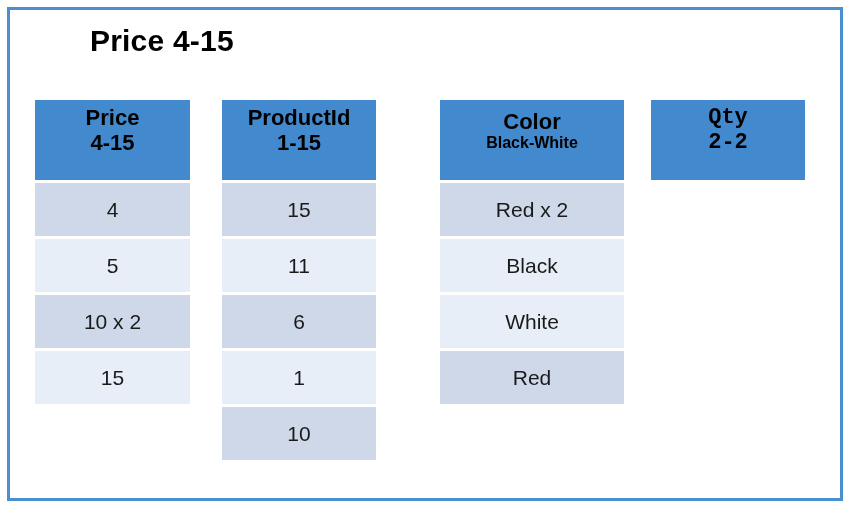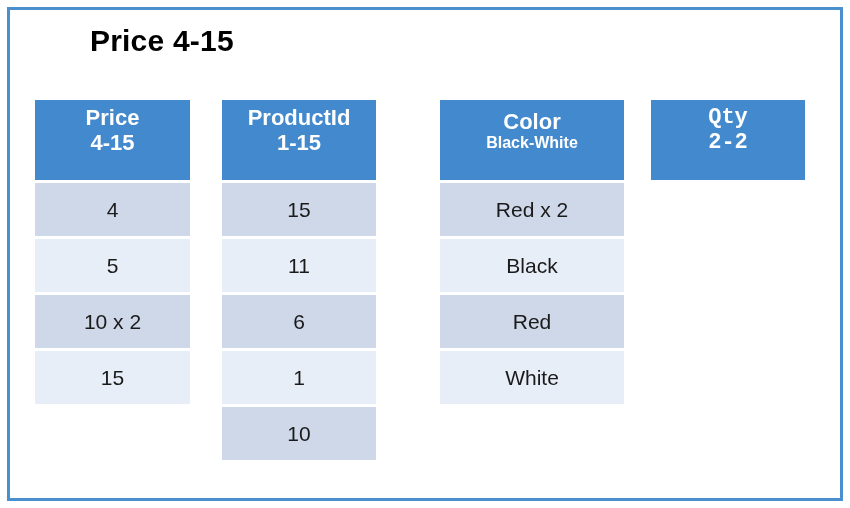--- a/index.html
+++ b/index.html
@@ -42,21 +42,21 @@
     white-space: nowrap;
     margin-left: 40px;
   }
   .column {
     position: absolute;
     top: 100px;
   }
   .col-header {
     box-sizing: border-box;
     background: #4389cd;
-    color: #ffffff;
+    color: #000000;
     text-align: center;
     padding: 10px 4px 28px 4px;
     height: 80px;
     display: flex;
     flex-direction: column;
     justify-content: center;
     align-items: center;
     line-height: 1.12;
   }
   .col-header .h-main {
@@ -115,22 +115,22 @@
         <div class="cell light">1</div>
         <div class="cell dark">10</div>
       </div>
       <div class="column" style="left: 440px; width: 184px;">
         <div class="col-header narrow-sub">
           <div class="h-main">Color</div>
           <div class="h-sub">Black-White</div>
         </div>
         <div class="cell dark">Red x 2</div>
         <div class="cell light">Black</div>
+        <div class="cell light">White</div>
         <div class="cell dark">Red</div>
-        <div class="cell light">White</div>
       </div>
       <div class="column" style="left: 651px; width: 154px; font-family: Liberation Mono, monospace;">
         <div class="col-header">
           <div class="h-main">Qty</div>
           <div class="h-sub">2-2</div>
         </div>
       </div>
     </div>
 </div>
 

